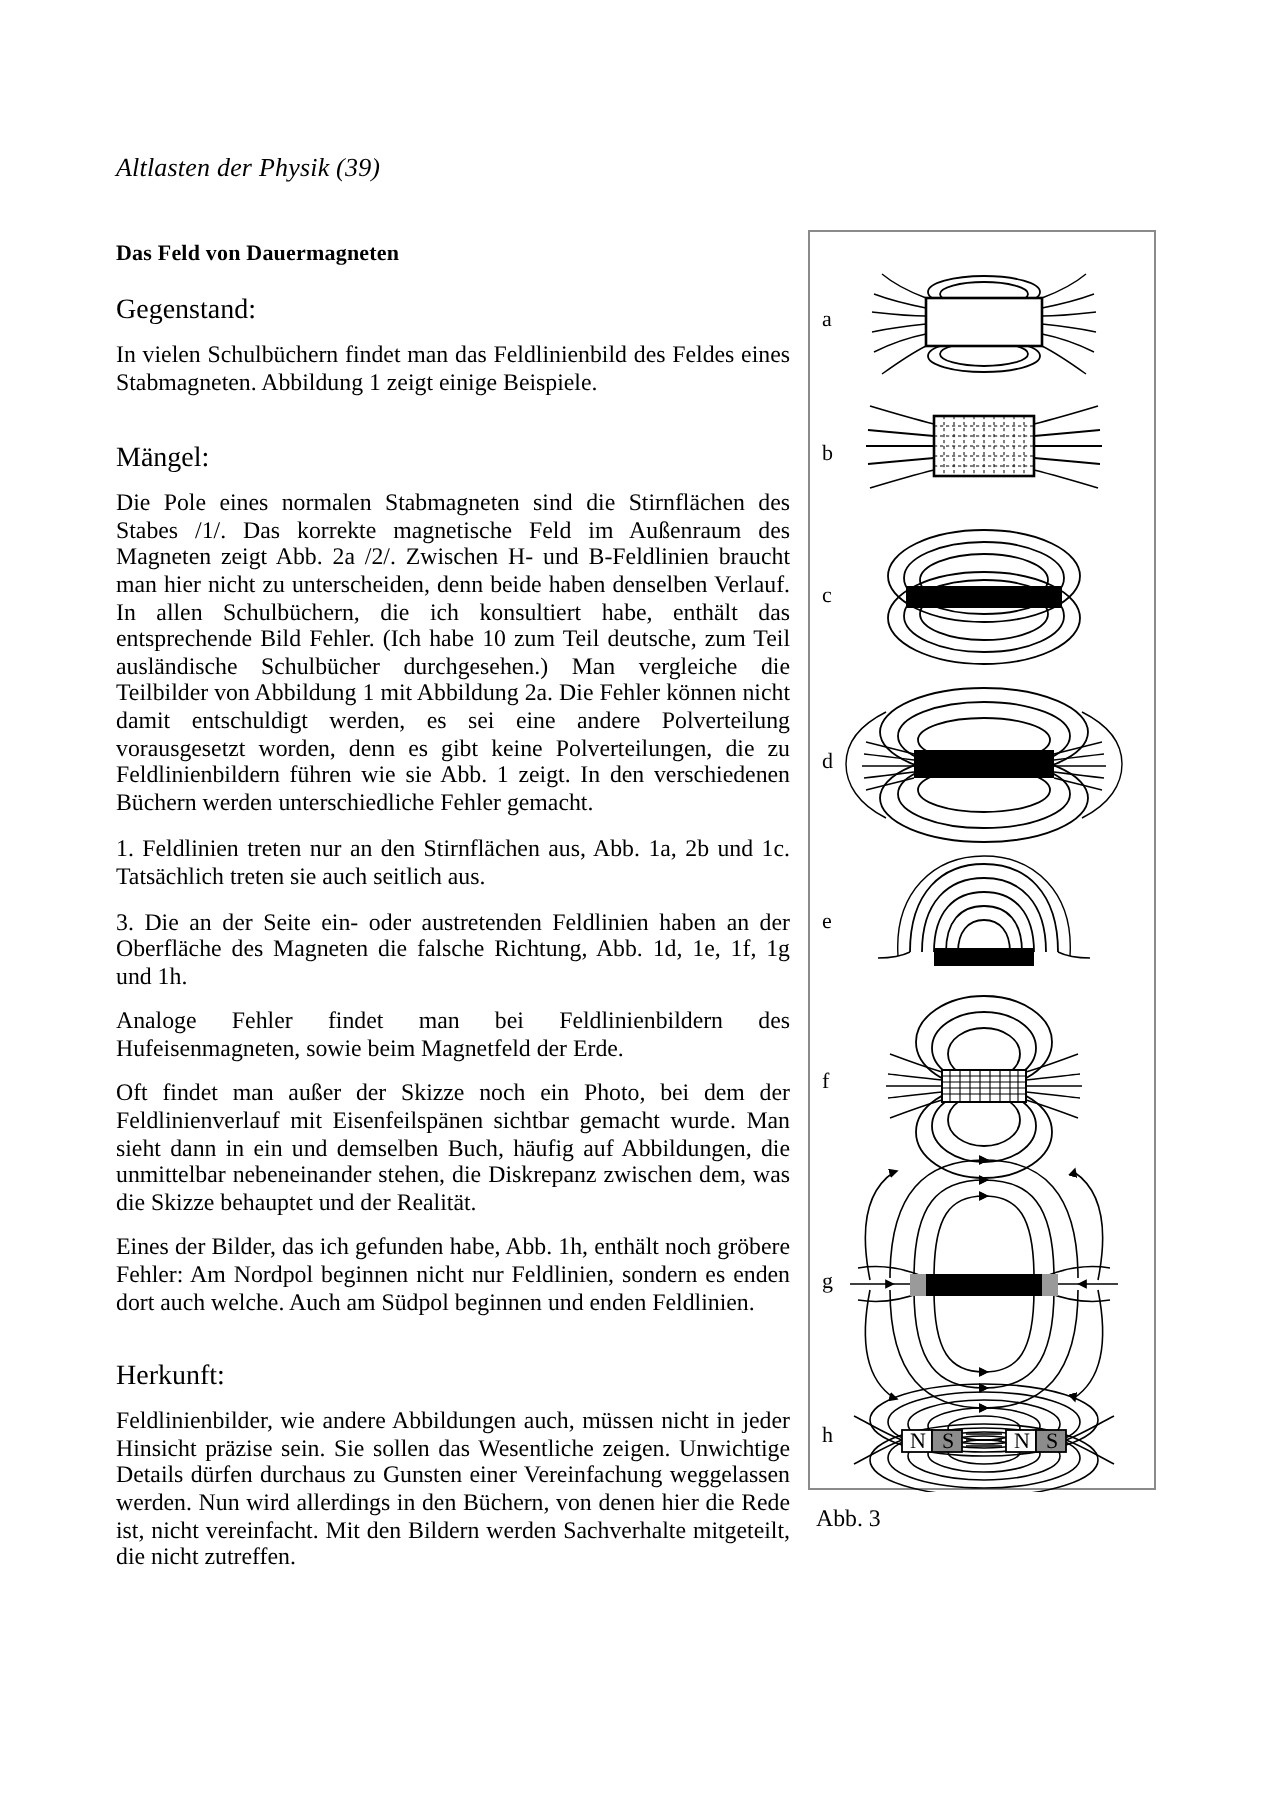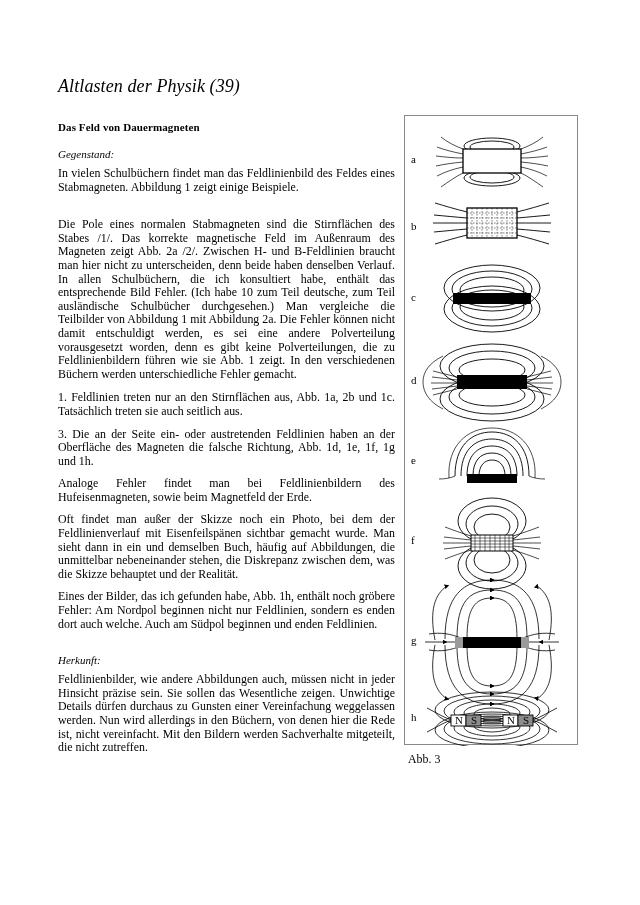--- a/index.html
+++ b/index.html
@@ -22,21 +22,21 @@
     width: 640px;
     height: 905px;
   }
 
   
   .runhead {
     position: absolute;
     left: 58px;
     top: 76px;
     font-style: italic;
-    font-size: 18px;
+    font-size: 13px;
     letter-spacing: 0.1px;
   }
 
   
   .doc-title {
     position: absolute;
     left: 58px;
     top: 114px;
     font-weight: bold;
     font-size: 11px;
@@ -44,22 +44,21 @@
   }
 
   
   .column {
     position: absolute;
     left: 58px;
     top: 148px;
     width: 337px;
   }
   .sechead {
-    font-style: italic;
-    font-size: 11px;
+    font-size: 14px;
     margin: 0 0 7px 0;
   }
   p.body {
     margin: 0 0 10px 0;
     font-size: 11.9px;
     line-height: 13.6px;
     text-align: justify;
     text-justify: inter-word;
     hyphens: manual;
   }
@@ -108,20 +107,21 @@
 
   <h1 class="doc-title">Das Feld von Dauermagneten</h1>
 
   <div class="column">
 
     <div class="sechead">Gegenstand:</div>
     <p class="body">In vielen Schulbüchern findet man das Feldlinienbild des Feldes eines Stabmagneten. Abbildung 1 zeigt einige Beispiele.</p>
 
     <div class="gap-lg"></div>
 
+    <div class="sechead">Mängel:</div>
     <p class="body">Die Pole eines normalen Stabmagneten sind die Stirnflächen des Stabes /1/. Das korrekte magnetische Feld im Außenraum des Magneten zeigt Abb. 2a /2/. Zwischen H- und B-Feldlinien braucht man hier nicht zu unterscheiden, denn beide haben denselben Verlauf. In allen Schulbüchern, die ich konsultiert habe, enthält das entsprechende Bild Fehler. (Ich habe 10 zum Teil deutsche, zum Teil ausländische Schulbücher durchgesehen.) Man vergleiche die Teilbilder von Abbildung 1 mit Abbildung 2a. Die Fehler können nicht damit entschuldigt werden, es sei eine andere Polverteilung vorausgesetzt worden, denn es gibt keine Polverteilungen, die zu Feldlinienbildern führen wie sie Abb. 1 zeigt. In den verschiedenen Büchern werden unterschiedliche Fehler gemacht.</p>
     <p class="body tight">1. Feldlinien treten nur an den Stirnflächen aus, Abb. 1a, 2b und 1c. Tatsächlich treten sie auch seitlich aus.</p>
     <p class="body tight">3. Die an der Seite ein- oder austretenden Feldlinien haben an der Oberfläche des Magneten die falsche Richtung, Abb. 1d, 1e, 1f, 1g und 1h.</p>
     <p class="body tight">Analoge Fehler findet man bei Feldlinienbildern des Hufeisenmagneten, sowie beim Magnetfeld der Erde.</p>
     <p class="body tight">Oft findet man außer der Skizze noch ein Photo, bei dem der Feldlinienverlauf mit Eisenfeilspänen sichtbar gemacht wurde. Man sieht dann in ein und demselben Buch, häufig auf Abbildungen, die unmittelbar nebeneinander stehen, die Diskrepanz zwischen dem, was die Skizze behauptet und der Realität.</p>
     <p class="body tight">Eines der Bilder, das ich gefunden habe, Abb. 1h, enthält noch gröbere Fehler: Am Nordpol beginnen nicht nur Feldlinien, sondern es enden dort auch welche. Auch am Südpol beginnen und enden Feldlinien.</p>
 
     <div class="gap-lg"></div>
 
     <div class="sechead">Herkunft:</div>

